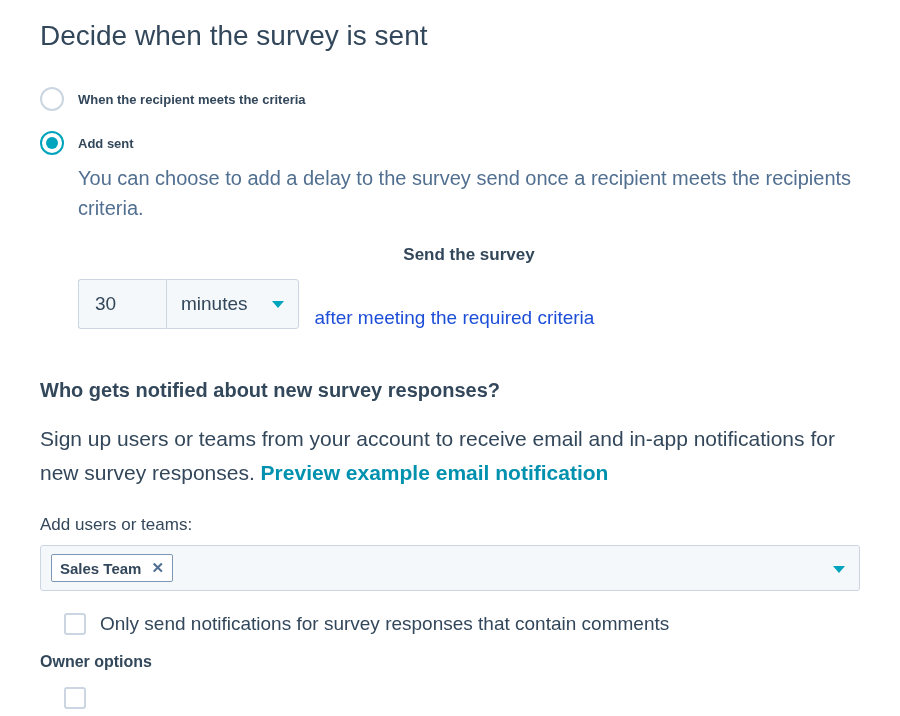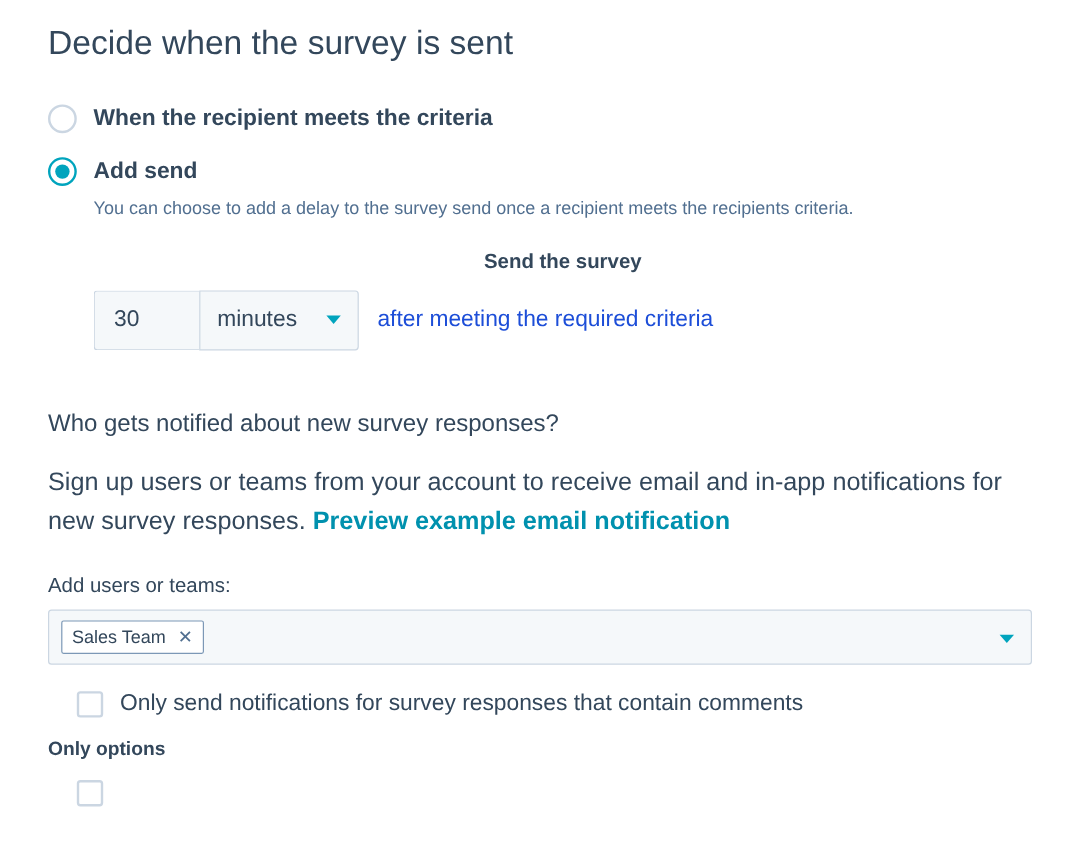--- a/index.html
+++ b/index.html
@@ -36,43 +36,43 @@
     }
     .radio.selected { border-color: #00a4bd; }
     .radio.selected::after {
       content: '';
       width: 12px;
       height: 12px;
       background: #00a4bd;
       border-radius: 50%;
     }
     .radio-label-strong {
-      font-size: 19px;
+      font-size: 13px;
       font-weight: 700;
       color: #33475b;
     }
     .helper {
-      font-size: 15px;
+      font-size: 20px;
       color: #516f90;
       margin-left: 38px;
       margin-top: -12px;
       margin-bottom: 22px;
       line-height: 1.5;
     }
     .sublabel {
       font-size: 17px;
       font-weight: 600;
       color: #33475b;
       margin-left: 38px;
       margin-bottom: 14px;
       text-align: center;
     }
     .delay-row {
       display: flex;
-      align-items: center;
+      align-items: flex-end;
       gap: 16px;
       margin-left: 38px;
       margin-bottom: 50px;
     }
     .input-num {
       width: 88px;
       height: 50px;
       border: 1px solid #cbd6e2;
       border-right: none;
       border-radius: 3px 0 0 3px;
@@ -97,21 +97,21 @@
     }
     .caret-down {
       width: 0; height: 0;
       border-left: 6px solid transparent;
       border-right: 6px solid transparent;
       border-top: 7px solid #00a4bd;
     }
     .after-label { font-size: 19px; color: #1d4ed8; }
     h2 {
       font-size: 20px;
-      font-weight: 400;
+      font-weight: 700;
       color: #33475b;
       margin-bottom: 20px;
     }
     .desc {
       font-size: 21px;
       color: #33475b;
       line-height: 1.6;
       margin-bottom: 26px;
     }
     .link { color: #0091ae; font-weight: 600; text-decoration: none; cursor: pointer; }
@@ -134,21 +134,21 @@
       margin-bottom: 22px;
     }
     .chip {
       border: 1px solid #7c98b6;
       border-radius: 2px;
       padding: 4px 8px;
       display: inline-flex;
       align-items: flex-end;
       gap: 10px;
       font-size: 15px;
-      font-weight: 400;
+      font-weight: 700;
       color: #33475b;
       background: #fff;
     }
     .chip-x { cursor: pointer; color: #516f90; font-size: 15px; }
     .ms-caret {
       position: absolute;
       right: 14px;
       top: 50%;
       transform: translateY(-30%);
     }
@@ -182,21 +182,21 @@
 <h1>Decide when the survey is sent</h1>
 
 <div class="radio-group">
   <div class="radio-row">
     <span class="radio"></span>
     <span class="radio-label-strong">When the recipient meets the criteria</span>
   </div>
 
   <div class="radio-row">
     <span class="radio selected"></span>
-    <span class="radio-label-strong">Add send</span>
+    <span class="radio-label-strong">Add sent</span>
   </div>
 
   <div class="helper">You can choose to add a delay to the survey send once a recipient meets the recipients criteria.</div>
 
   <div class="sublabel">Send the survey</div>
 
   <div class="delay-row">
     <input class="input-num" value="30" style="">
     <div class="unit-select">
       <span>minutes</span>
@@ -220,17 +220,17 @@
     <span class="chip-x">✕</span>
   </span>
   <span class="caret-down ms-caret"></span>
 </div>
 
 <div class="check-row">
   <span class="checkbox"></span>
   <span class="check-label">Only send notifications for survey responses that contain comments</span>
 </div>
 
-<div class="owner-heading">Only options</div>
+<div class="owner-heading">Owner options</div>
 
 <div class="check-row">
   <span class="checkbox"></span>
 </div>
 
 </body></html>

